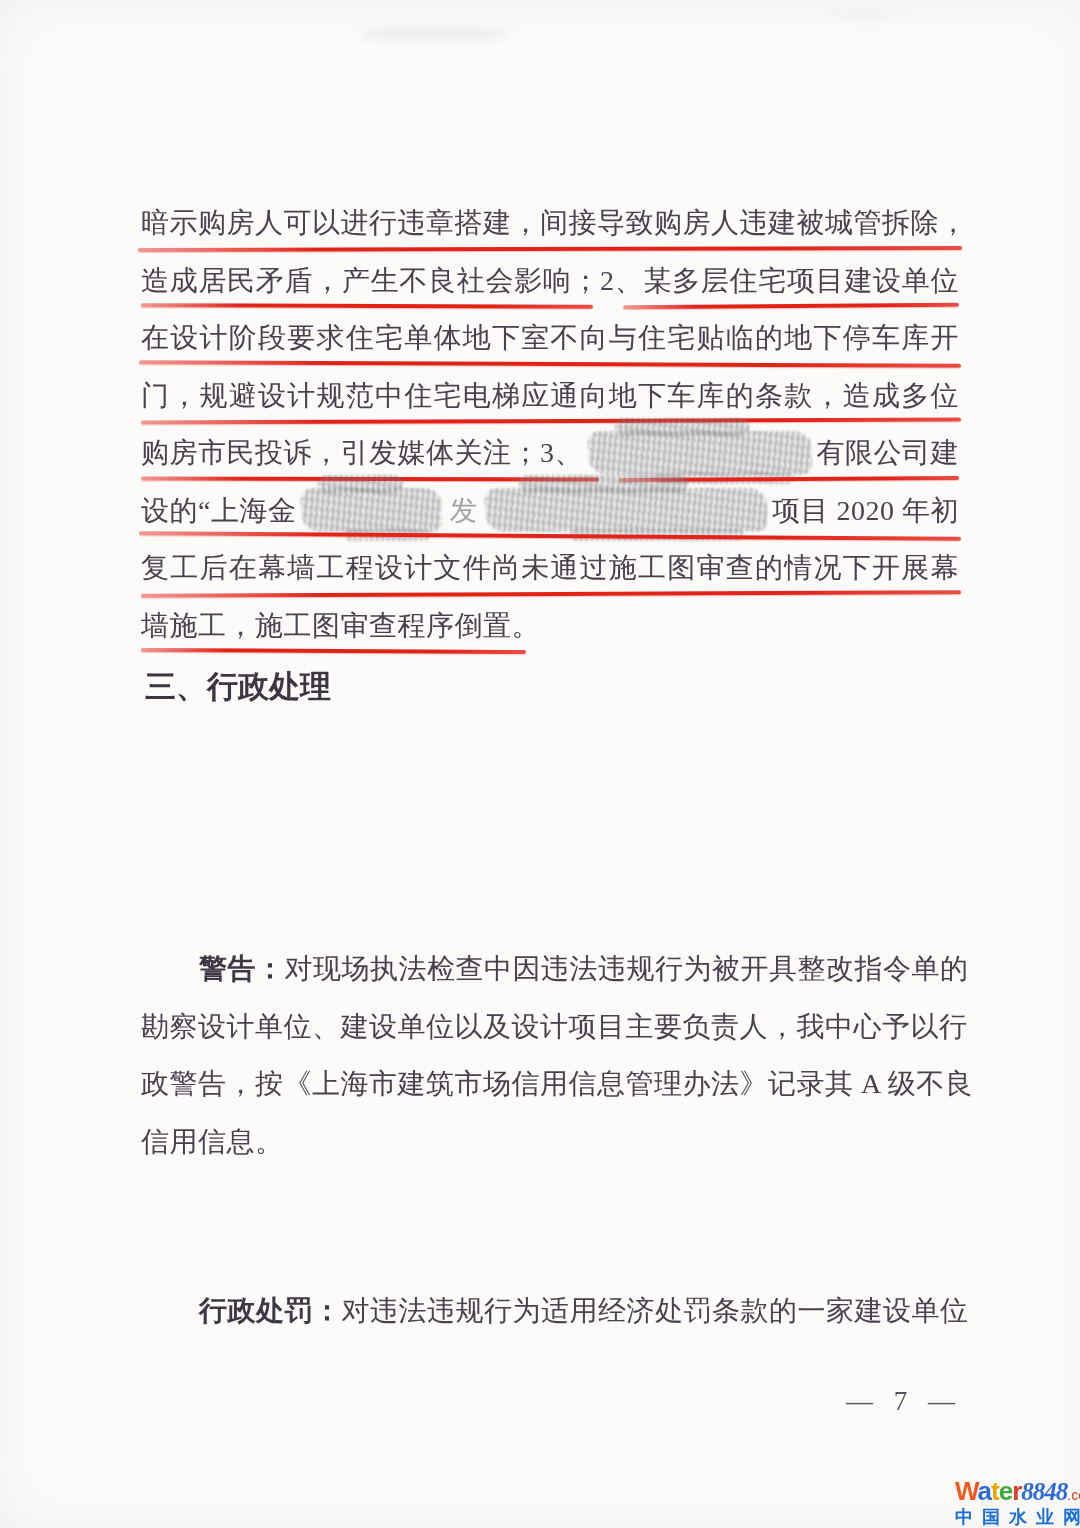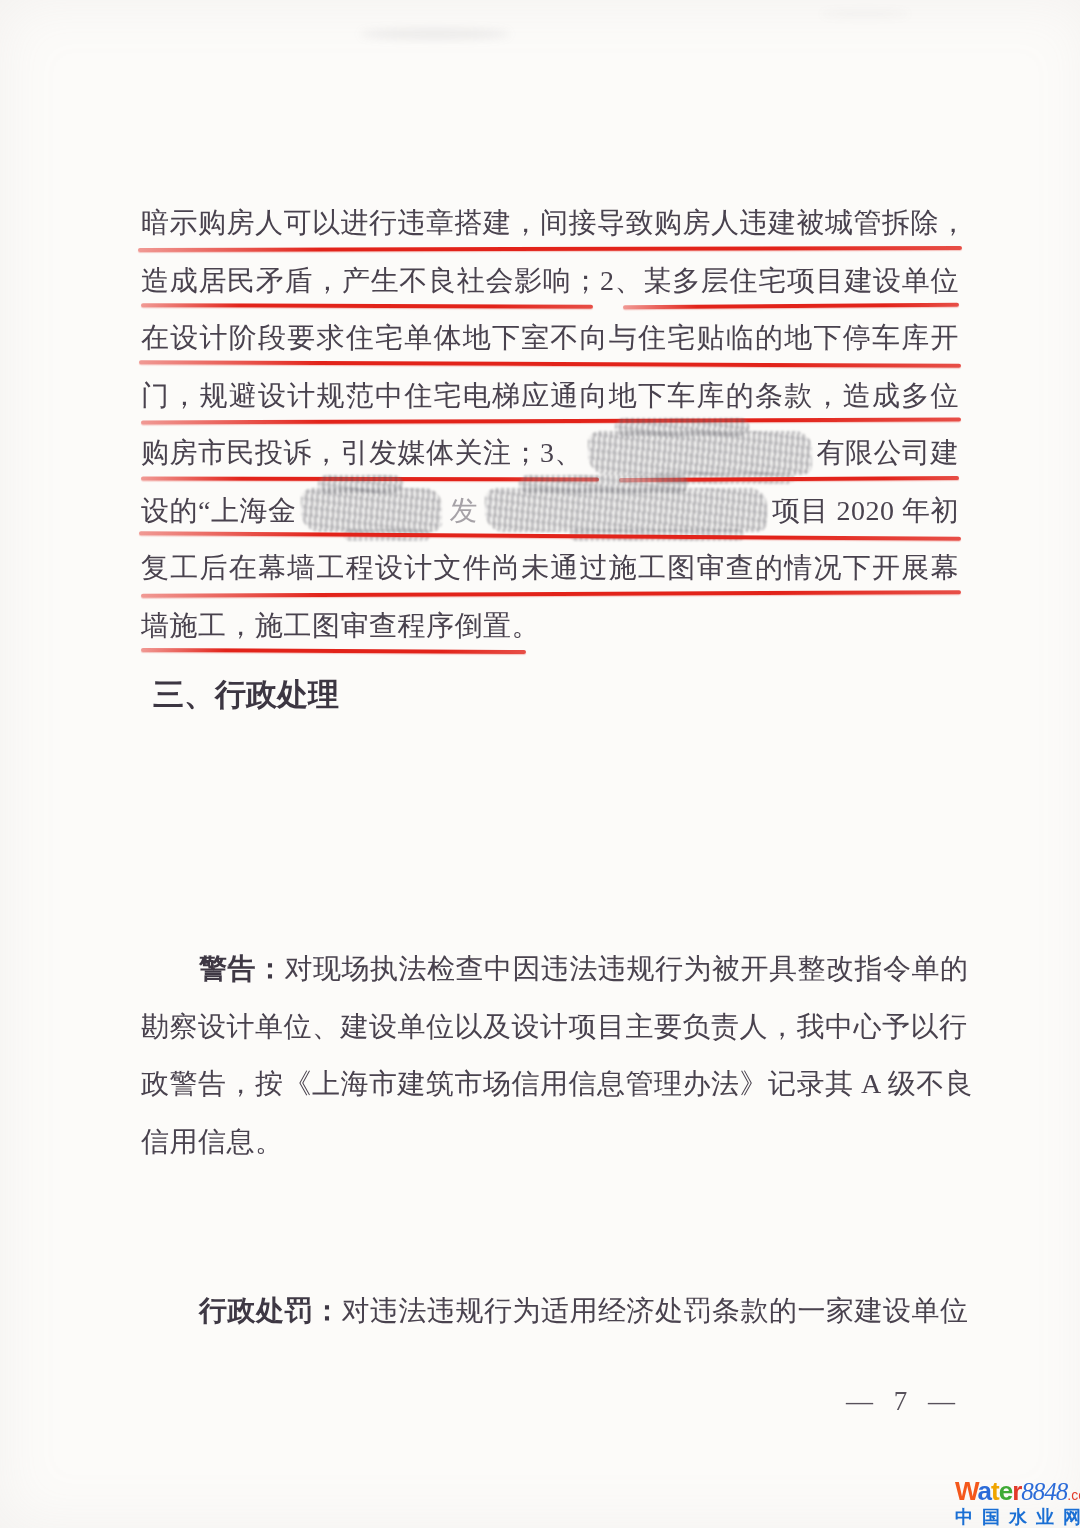--- a/index.html
+++ b/index.html
@@ -20,21 +20,21 @@
     position:relative;height:57.5px;line-height:57.5px;font-size:28px;
     text-align:justify;letter-spacing:.5px;white-space:nowrap;
   }
   .jl{text-align-last:justify;}
   .short{text-align-last:left;}
   .indent{padding-left:58px;}
   .mixed{display:flex;align-items:center;}
   .mixed .t{white-space:nowrap;}
   .b{font-family:"Liberation Sans","DejaVu Sans",sans-serif;font-weight:700;color:#3e3844;}
   .heading{
-    position:absolute;left:141px;width:818px;margin:12px;
+    position:absolute;left:141px;width:818px;margin:4px;
     font-family:"Liberation Sans","DejaVu Sans",sans-serif;
     font-weight:700;font-size:31px;line-height:55px;height:55px;color:#3c3642;
   }
   .redline{
     position:absolute;bottom:1px;height:4px;border-radius:3px;
     background:linear-gradient(90deg,rgba(226,35,26,.45),var(--red,#e2231a) 22%,var(--red,#e2231a) 78%,rgba(226,35,26,.8));
     box-shadow:0 1px 1px rgba(226,35,26,.25);
   }
   .scribble{
     position:relative;display:inline-block;height:44px;flex:1;margin:0 5px;
@@ -54,21 +54,21 @@
   }
   .s-narrow{flex:1.05;}
   .s-wide{flex:2.1;}
   .hint{color:rgba(95,90,100,.55);padding:0 2px;}
   .pageno{
     position:absolute;top:1386px;left:846px;font-size:27px;letter-spacing:7px;
     color:#57515b;font-family:"Liberation Serif",serif;
   }
   .watermark{position:absolute;right:5px;bottom:2px;width:132px;line-height:1;}
   .brand{font-family:"Liberation Sans","DejaVu Sans",sans-serif;font-weight:700;font-size:26px;letter-spacing:-1px;white-space:nowrap;}
-  .brand .num{font-family:"Liberation Serif",serif;font-style:italic;font-weight:400;font-size:25px;letter-spacing:-1px;}
+  .brand .num{font-family:"Liberation Serif",serif;font-style:italic;font-weight:700;font-size:25px;letter-spacing:-1px;}
   .brand .dom{font-size:14px;font-weight:400;letter-spacing:0;}
   .wm-sub{
     margin-top:4px;font-family:"Liberation Sans","DejaVu Sans",sans-serif;
     font-weight:700;font-size:18px;letter-spacing:9px;white-space:nowrap;
   }
 </style>
 </head>
 <body>
 
 <div class="page" style="background: rgb(252, 251, 249);">

